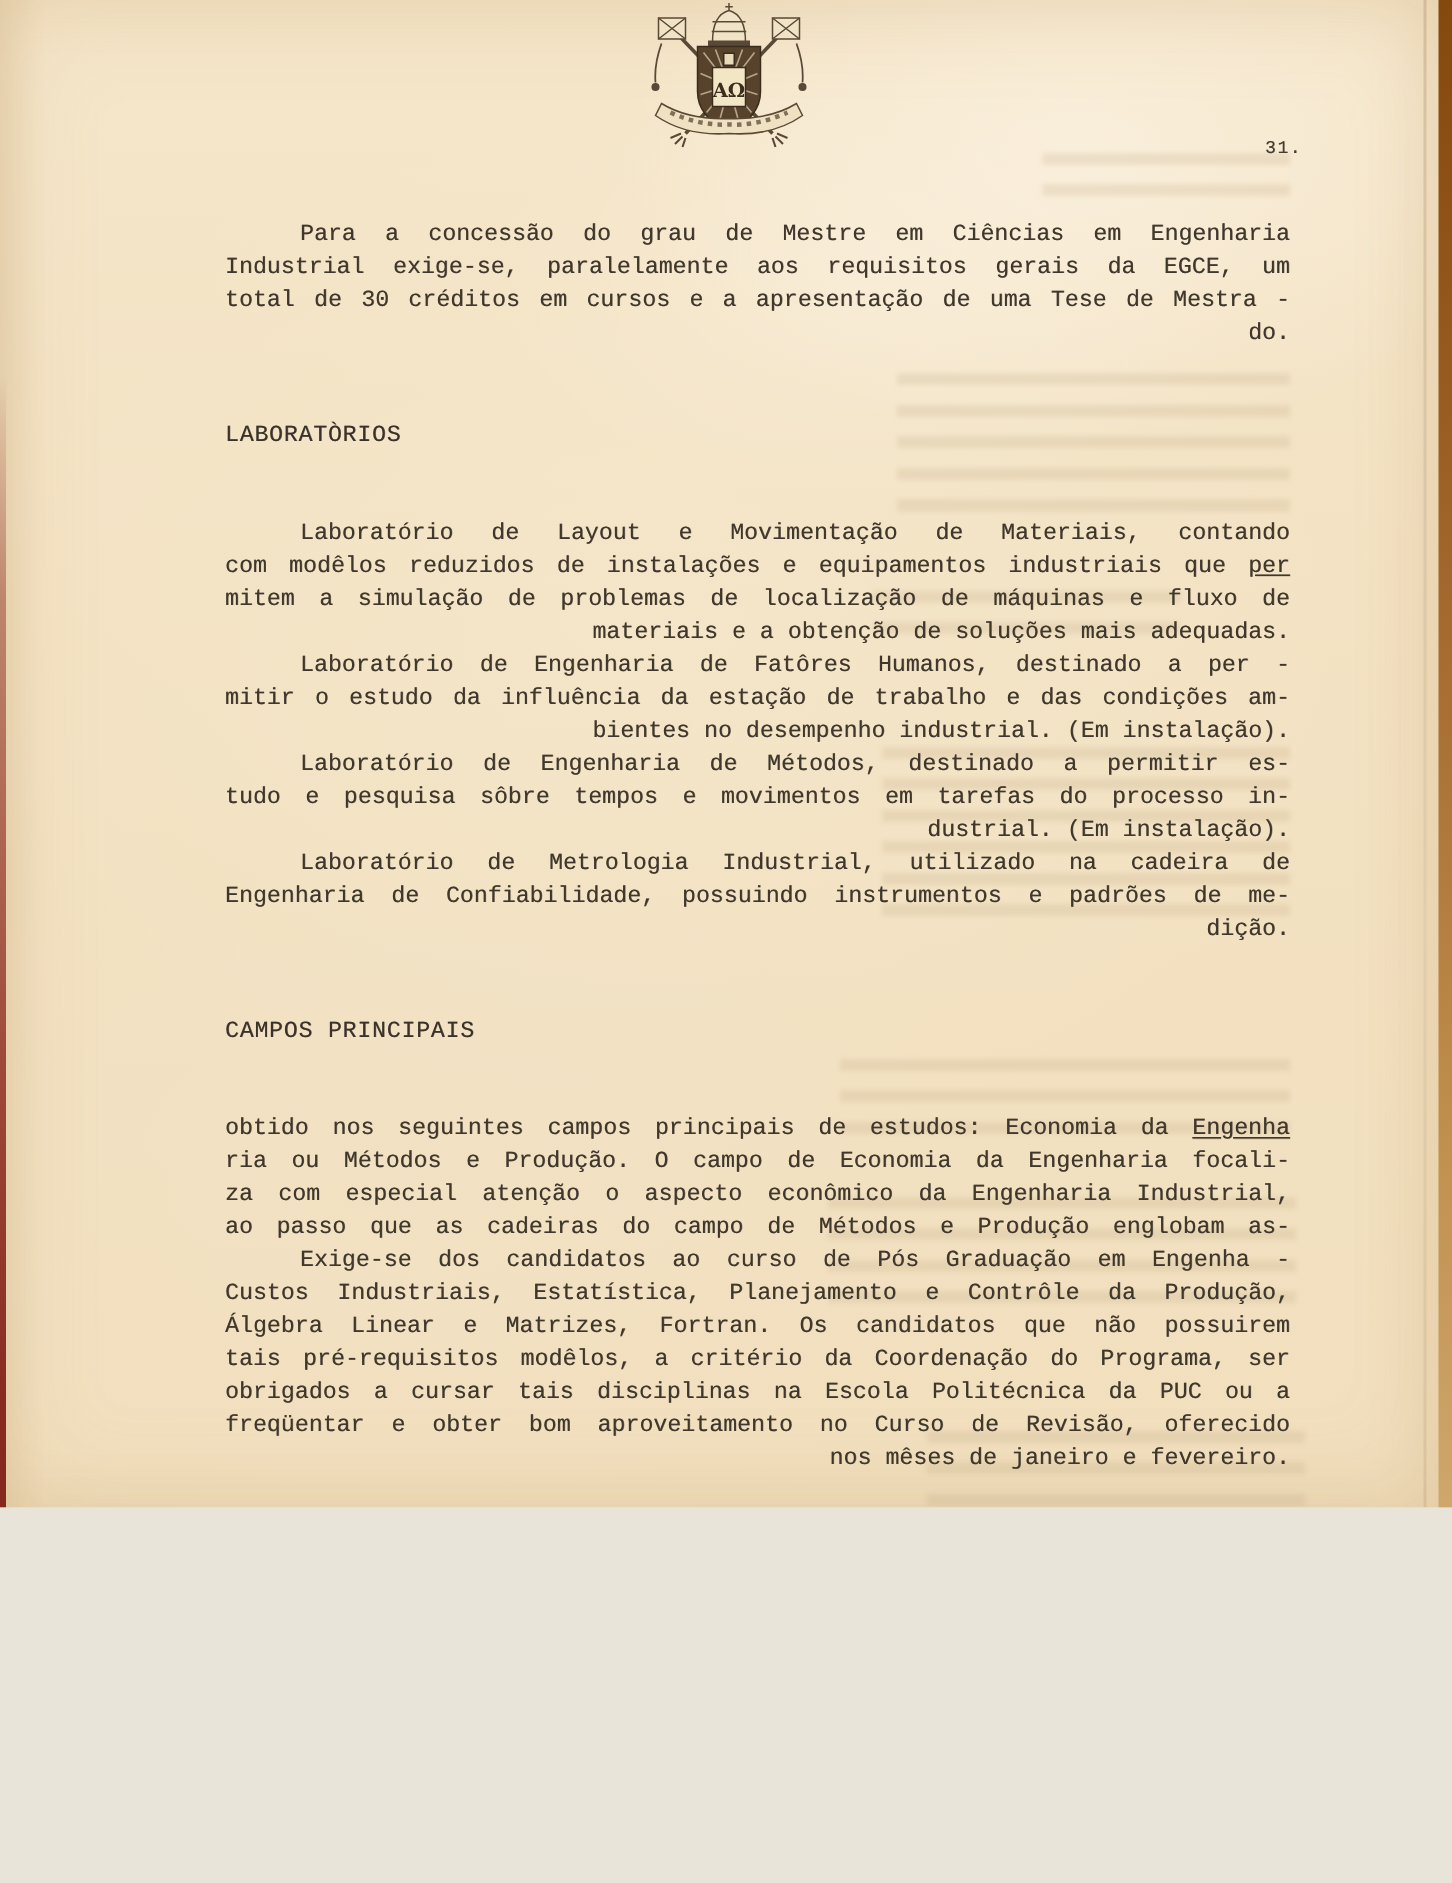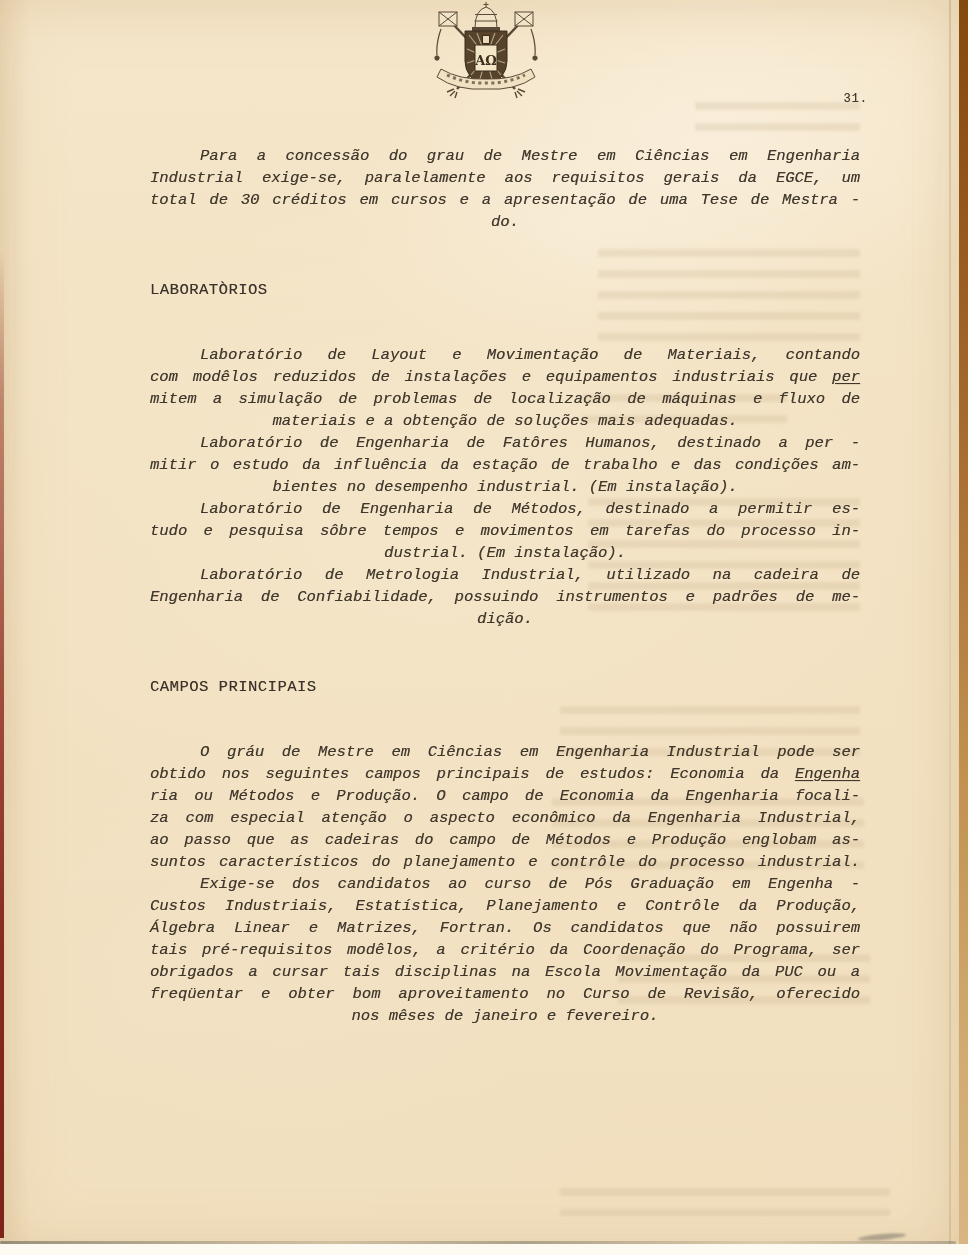--- a/index.html
+++ b/index.html
@@ -1,21 +1,21 @@
 <!DOCTYPE html>
 <html lang="pt"><head>
 <meta charset="utf-8">
 <title>Scanned document page</title>
 <style>
   * { box-sizing: border-box; margin: 0; padding: 0; }
   html,body { background:#e8e4da; }
   .page {
     position: relative;
     width: 968px;
-    height: 1255px;
+    height: 1005px;
     overflow: hidden;
     font-family: "Liberation Mono", "DejaVu Sans Mono", monospace;
     color:#3f372c;
     background:
       radial-gradient(480px 300px at 75% 10%, rgba(252,243,228,.65), rgba(252,243,228,0) 65%),
       radial-gradient(420px 260px at 60% 18%, rgba(250,240,222,.5), transparent 60%),
       radial-gradient(700px 500px at 45% 42%, rgba(246,233,207,.5), transparent 70%),
       radial-gradient(600px 380px at 30% 78%, rgba(241,226,197,.55), transparent 70%),
       linear-gradient(90deg, rgba(198,168,124,.22), rgba(198,168,124,0) 30px),
       linear-gradient(180deg, #f5e6ca 0%, #f3e2c3 40%, #f1dfbe 100%);
@@ -77,22 +77,22 @@
   }
 
   
   #doc{
     position:absolute; left:150px; top:0; width:710px; padding-top:145px; z-index:4;
     font-size:15.5px; line-height:22px;
     text-shadow:.3px .2px .3px rgba(63,55,44,.55);
   }
   .para + .para{ }
   .heading{ margin-top:46px; margin-bottom:43px; letter-spacing:.5px; color:#3a322a; }
-  .ln{ text-align:justify; text-align-last:justify; min-height:22px;font-style:italic; }
-  .ln.noj{ text-align:center; text-align-last:auto; }
+  .ln{ text-align:justify; text-align-last:justify; min-height:22px; }
+  .ln.noj{ text-align:right; text-align-last:auto; }
   .ln.ind{ text-indent:50px; }
   .ln u{ text-decoration:underline; text-underline-offset:2px; }
 </style>
 </head>
 <body>
 
 <div class="page">
 
   <div class="ghost g1"></div>
   <div class="ghost g2"></div>
@@ -175,33 +175,31 @@
         <div class="ln">tudo e pesquisa sôbre tempos e movimentos em tarefas do processo in-</div>
         <div class="ln noj">dustrial. (Em instalação).</div>
       </div>
       <div class="para">
         <div class="ln ind">Laboratório de Metrologia Industrial, utilizado na cadeira de</div>
         <div class="ln">Engenharia de Confiabilidade, possuindo instrumentos e padrões de me-</div>
         <div class="ln noj">dição.</div>
       </div>
       <div class="heading">CAMPOS PRINCIPAIS</div>
       <div class="para">
-        <div class="ln ind">O gráu de Mestre em Ciências em Engenharia Industrial pode ser</div>
         <div class="ln">obtido nos seguintes campos principais de estudos: Economia da <u>Engenha</u></div>
         <div class="ln">ria ou Métodos e Produção. O campo de Economia da Engenharia focali-</div>
         <div class="ln">za com especial atenção o aspecto econômico da Engenharia Industrial,</div>
         <div class="ln">ao passo que as cadeiras do campo de Métodos e Produção englobam as-</div>
-        <div class="ln">suntos característicos do planejamento e contrôle do processo industrial.</div>
       </div>
       <div class="para">
         <div class="ln ind">Exige-se dos candidatos ao curso de Pós Graduação em Engenha -</div>
         <div class="ln">Custos Industriais, Estatística, Planejamento e Contrôle da Produção,</div>
         <div class="ln">Álgebra Linear e Matrizes, Fortran. Os candidatos que não possuirem</div>
         <div class="ln">tais pré-requisitos modêlos, a critério da Coordenação do Programa, ser</div>
-        <div class="ln">obrigados a cursar tais disciplinas na Escola Movimentação da PUC ou a</div>
+        <div class="ln">obrigados a cursar tais disciplinas na Escola Politécnica da PUC ou a</div>
         <div class="ln">freqüentar e obter bom aproveitamento no Curso de Revisão, oferecido</div>
         <div class="ln noj">nos mêses de janeiro e fevereiro.</div>
       </div>
     </div>
 
   <div class="crease-right"></div>
   <div class="edge-right"></div>
   <div class="edge-left"></div>
   <div class="bottom-line"></div>
   <div class="bottom-white"></div>

